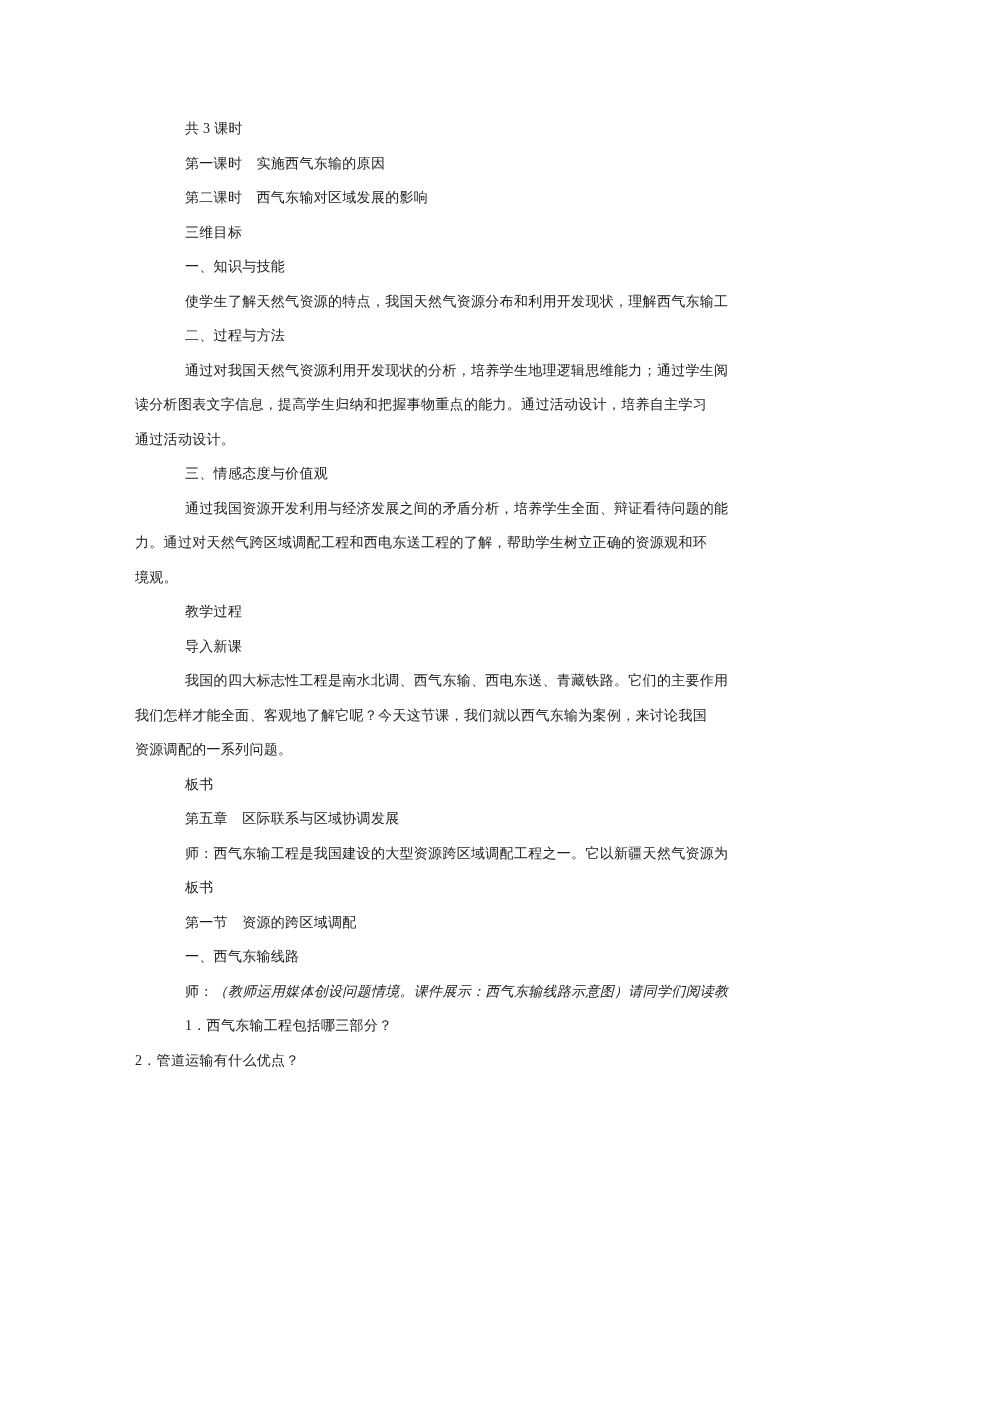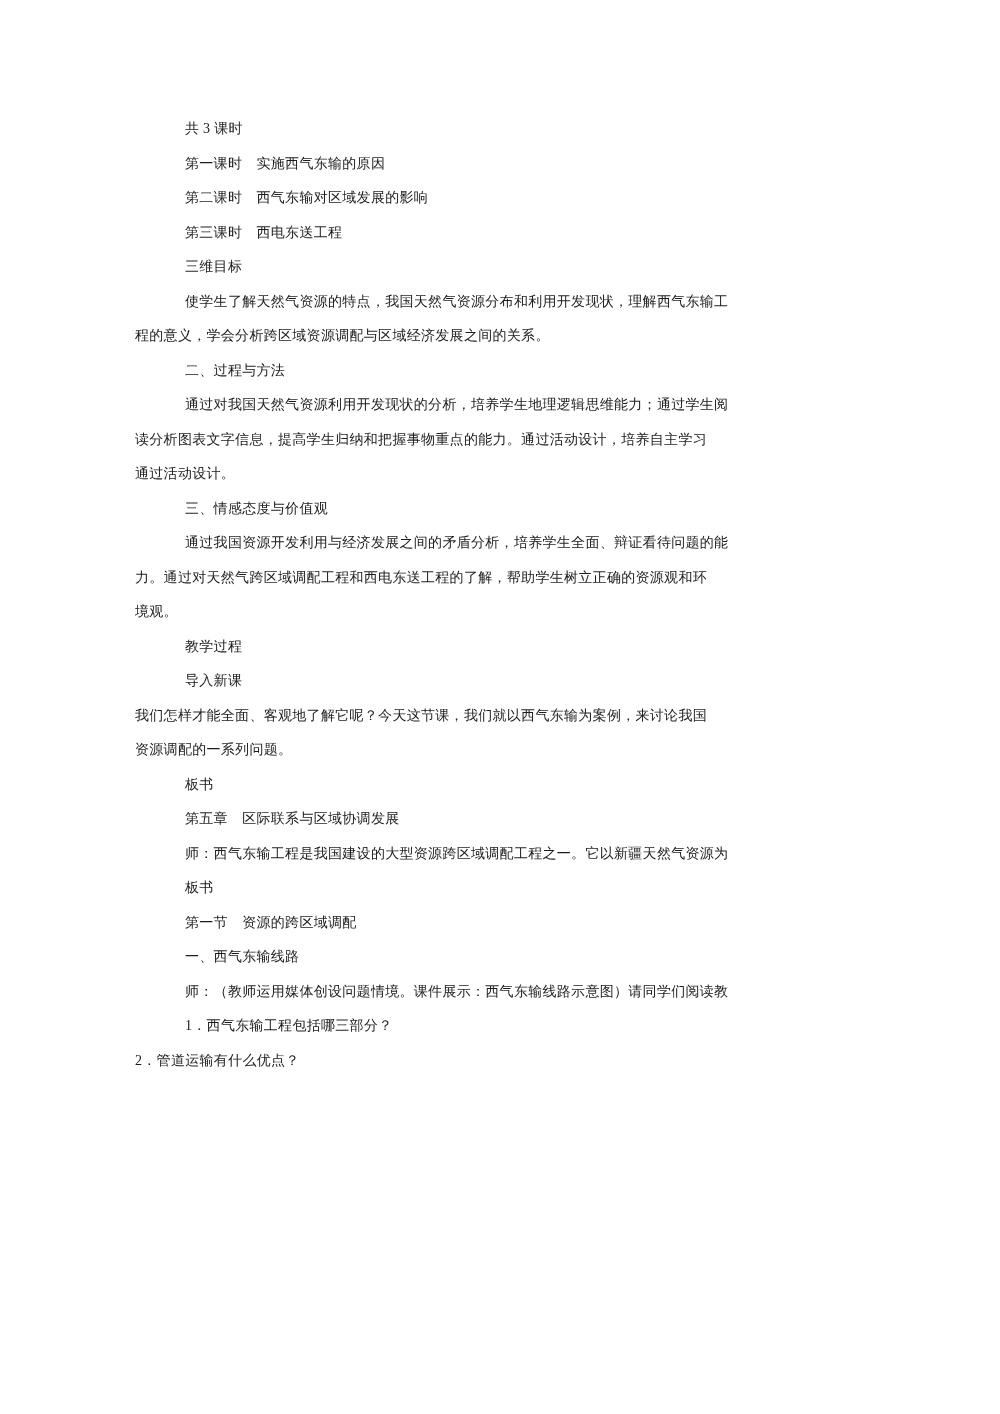--- a/index.html
+++ b/index.html
@@ -22,43 +22,43 @@
   }
   .page p {
     margin: 0;
     height: 34.5px;
     line-height: 34.5px;
     white-space: nowrap;
   }
   .indent { padding-left: 50px; }
   .center { text-align: center; padding-left: 0; }
   .bold   { font-weight: normal; }
-  .kai    { }
+  .kai    { font-style: italic; }
 </style>
 </head>
 <body>
 
 <div class="page">
   <p class="indent">共 3 课时</p>
   <p class="indent">第一课时　实施西气东输的原因</p>
   <p class="indent">第二课时　西气东输对区域发展的影响</p>
-  <p class="indent">第三课时　西电东送工程</p>
   <p class="indent bold">三维目标</p>
+  <p class="indent bold">一、知识与技能</p>
   <p class="indent">使学生了解天然气资源的特点，我国天然气资源分布和利用开发现状，理解西气东输工</p>
-  <p>程的意义，学会分析跨区域资源调配与区域经济发展之间的关系。</p>
   <p class="indent bold">二、过程与方法</p>
   <p class="indent">通过对我国天然气资源利用开发现状的分析，培养学生地理逻辑思维能力；通过学生阅</p>
   <p>读分析图表文字信息，提高学生归纳和把握事物重点的能力。通过活动设计，培养自主学习</p>
   <p>通过活动设计。</p>
   <p class="indent bold">三、情感态度与价值观</p>
   <p class="indent">通过我国资源开发利用与经济发展之间的矛盾分析，培养学生全面、辩证看待问题的能</p>
   <p>力。通过对天然气跨区域调配工程和西电东送工程的了解，帮助学生树立正确的资源观和环</p>
   <p>境观。</p>
   <p class="indent bold">教学过程</p>
   <p class="indent">导入新课</p>
+  <p class="indent">我国的四大标志性工程是南水北调、西气东输、西电东送、青藏铁路。它们的主要作用</p>
   <p>我们怎样才能全面、客观地了解它呢？今天这节课，我们就以西气东输为案例，来讨论我国</p>
   <p>资源调配的一系列问题。</p>
   <p class="indent bold">板书</p>
   <p class="indent">第五章　区际联系与区域协调发展</p>
   <p class="indent"><span class="bold">师：</span><span>西气东输工程是我国建设的大型资源跨区域调配工程之一。它以新疆天然气资源为</span></p>
   <p class="indent bold">板书</p>
   <p class="indent">第一节　资源的跨区域调配</p>
   <p class="indent">一、西气东输线路</p>
   <p class="indent"><span class="bold">师：</span><span class="kai">（教师运用媒体创设问题情境。课件展示：西气东输线路示意图）请同学们阅读教</span></p>
   <p class="indent">1．西气东输工程包括哪三部分？</p>

